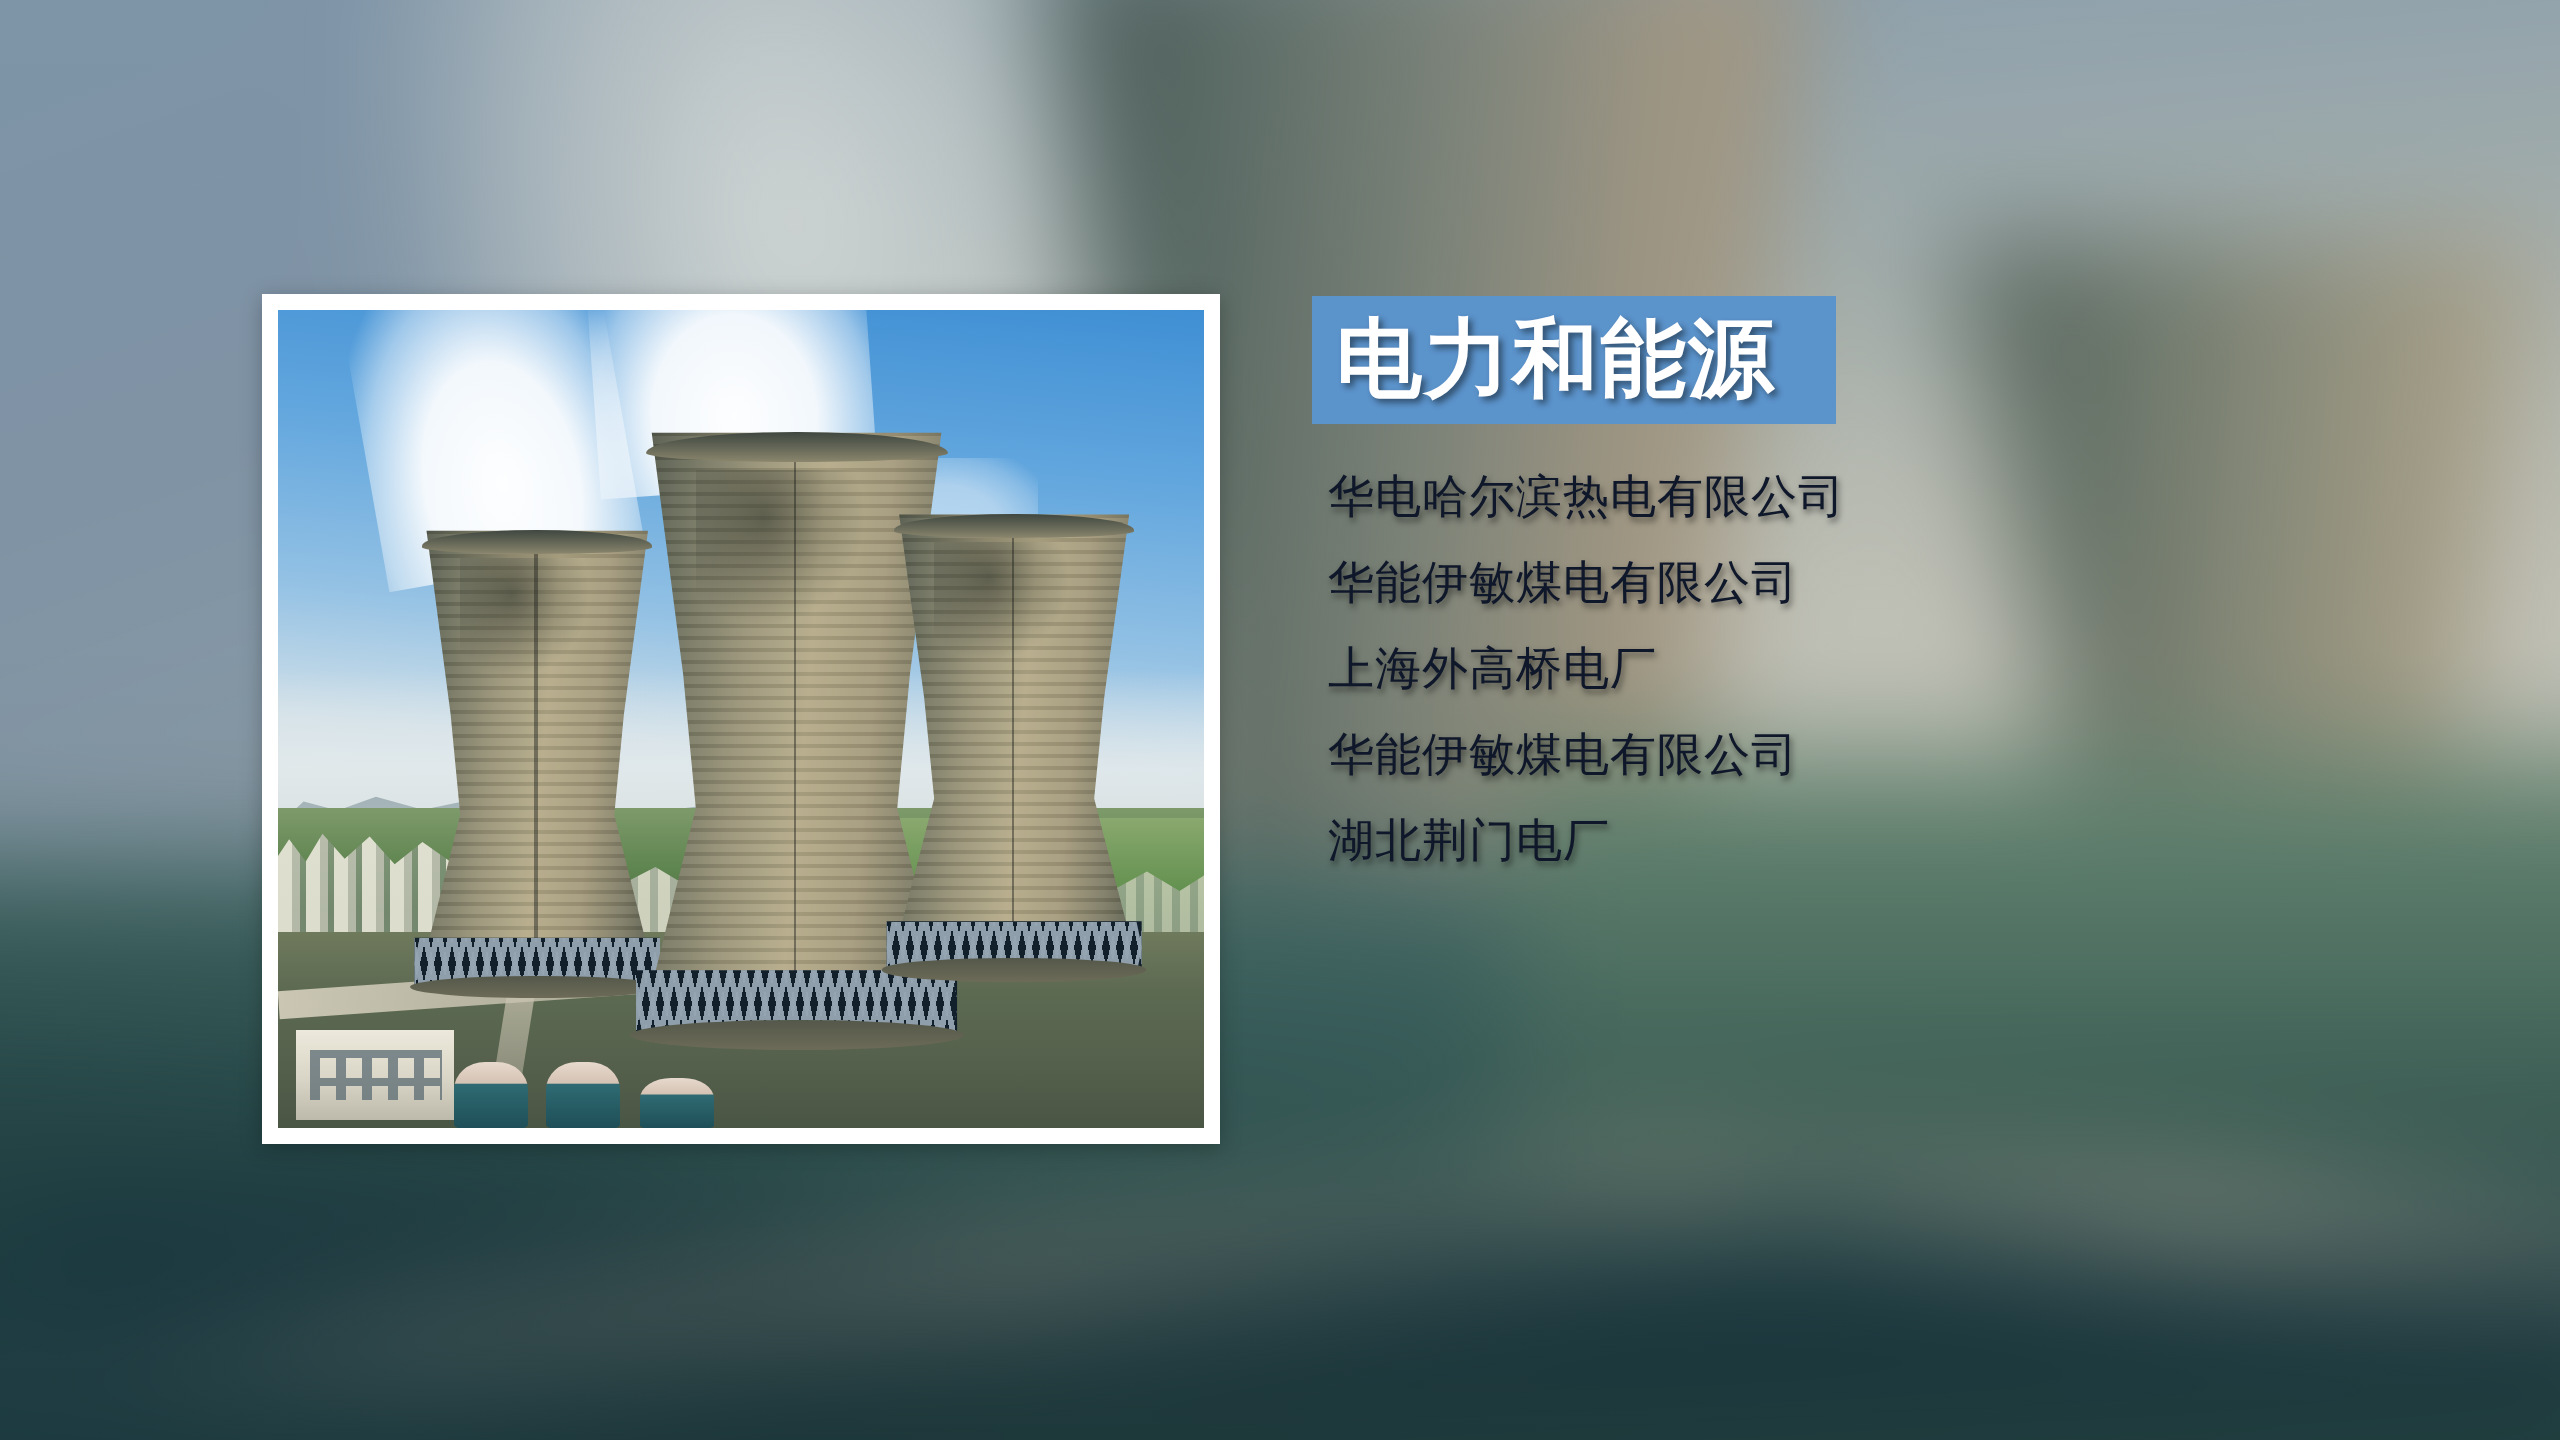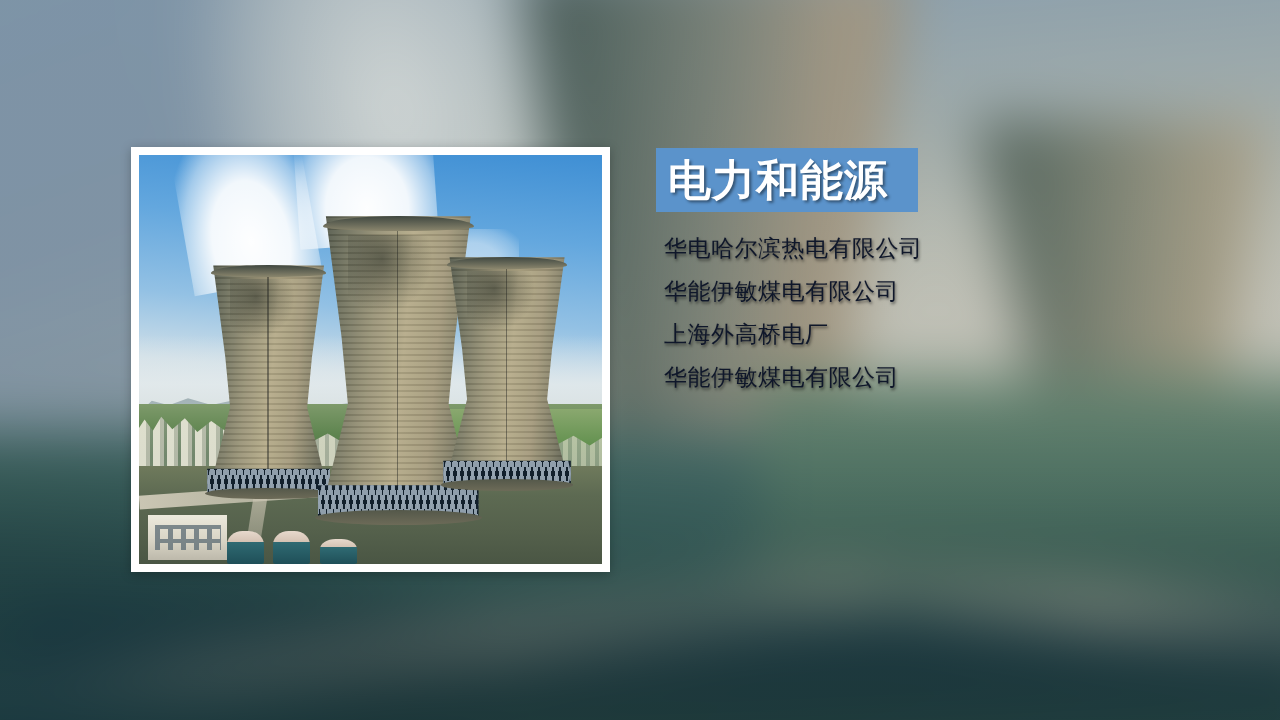--- a/index.html
+++ b/index.html
@@ -325,15 +325,16 @@
 
   <div class="title-banner">
     <span class="title-text">电力和能源</span>
   </div>
 
   <ul class="company-list">
     <li>华电哈尔滨热电有限公司</li>
     <li>华能伊敏煤电有限公司</li>
     <li>上海外高桥电厂</li>
     <li>华能伊敏煤电有限公司</li>
+    <li>湖北荆门电厂</li>
   </ul>
 
 </div>
 
 </body></html>

